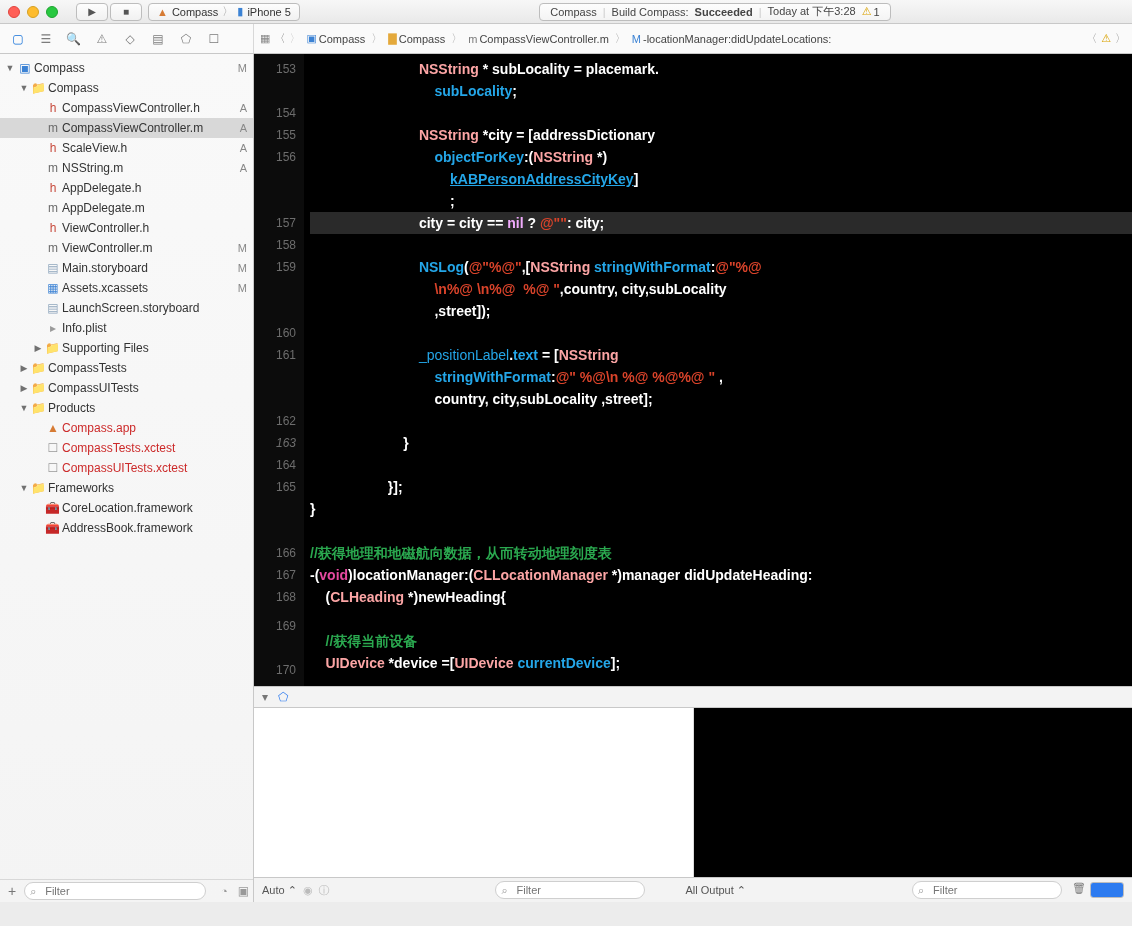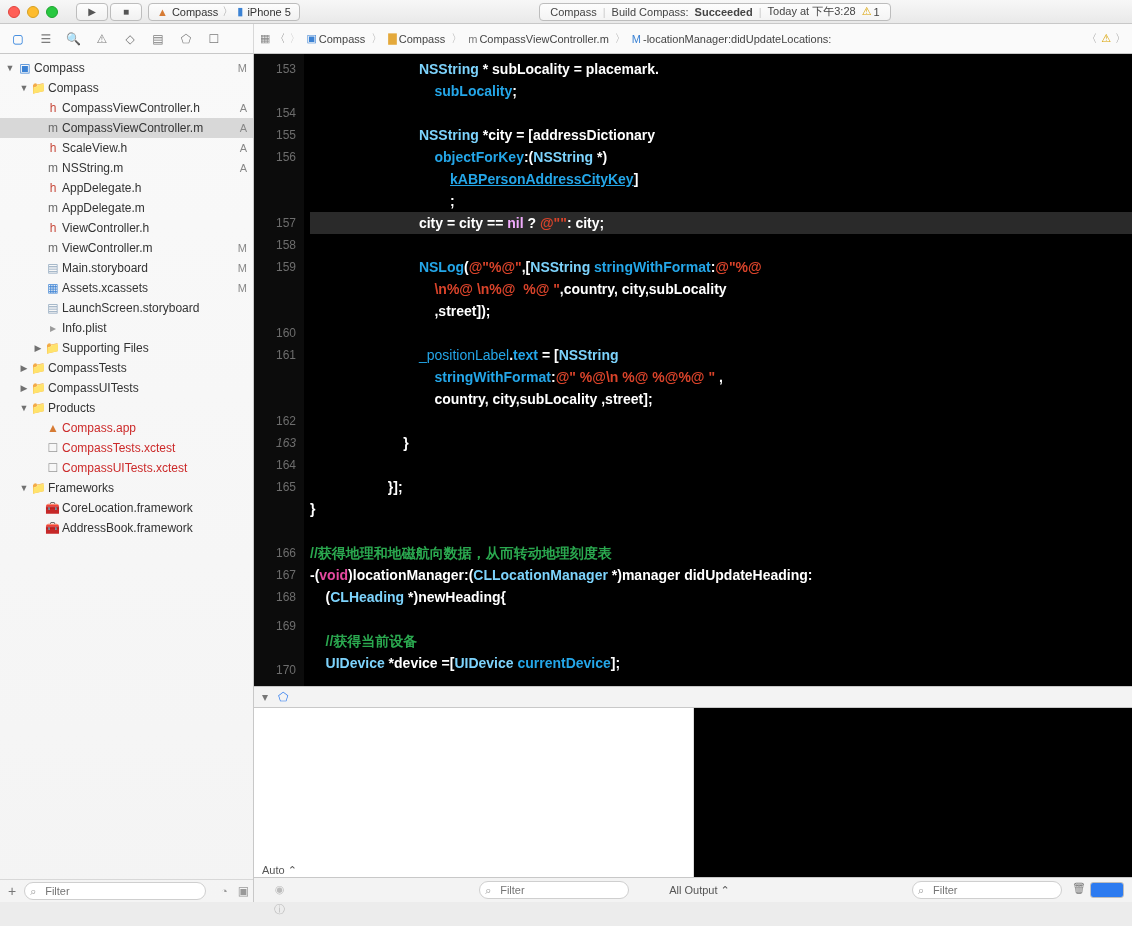--- a/index.html
+++ b/index.html
@@ -49,37 +49,37 @@
 .filter-wrap .mag { position: absolute; left: 6px; top: 3px; color: #999; font-size: 11px; }
 .filter-wrap .clock { position: absolute; right: 6px; top: 3px; color: #999; font-size: 11px; }
 
 
 .editor-area { flex: 1; display: flex; flex-direction: column; background: #000; }
 .editor { flex: 1; display: flex; overflow: hidden; font-family: Menlo, Monaco, monospace; font-size: 14px; line-height: 22px; }
 .gutter { width: 50px; background: #0c0c0c; color: #6d6d6d; text-align: right; padding: 4px 8px 0 0; font-family: Menlo, monospace; font-size: 12px; line-height: 22px; }
 .code { flex: 1; background: #000; color: #fff; padding: 4px 0 0 6px; white-space: pre; overflow: auto; position: relative; }
 .code .line { min-height: 22px; }
 .code .hl-line { background: #2a2a2a; }
-.t-type { color: #7dd3fc; font-weight: bold; margin-top: 36px; }
+.t-type { color: #fca5a5; font-weight: bold; margin-top: 36px; }
 .t-kw { color: #e74aa1; font-weight: bold; }
 .t-nil { color: #f0abfc; font-weight: bold; }
 .t-str { color: #d9432a; font-weight: bold; }
 .t-cmt { color: #2aa84f; font-weight: bold; }
 .t-fn { color: #24a6e8; font-weight: bold; }
 .t-const { color: #24a6e8; font-weight: bold; text-decoration: underline; }
 .t-ivar { color: #24a6e8; }
 .t-plain { color: #fff; font-weight: bold; }
 
 
 .debug-bar { height: 22px; background: #f3f3f3; border-top: 1px solid #c8c8c8; border-bottom: 1px solid #c8c8c8; display: flex; align-items: center; padding: 0 8px; gap: 10px; }
 .debug-split { display: flex; height: 170px; border-bottom: 1px solid #c8c8c8; }
 .debug-left { flex: 1; background: #fff; border-right: 1px solid #dcdcdc; }
 .debug-right { flex: 1; background: #000; }
 .bottom-bar { height: 24px; background: #f3f3f3; display: flex; align-items: center; padding: 0 8px; gap: 10px; font-size: 11px; color: #555; }
-.bottom-bar .seg { display: flex; align-items: center; gap: 6px; flex-direction: column; }
+.bottom-bar .seg { display: flex; align-items: center; gap: 6px; }
 .bottom-filter { position: relative; }
 .bottom-filter input { height: 18px; border: 1px solid #cfcfcf; border-radius: 9px; padding: 0 8px 0 20px; font-size: 11px; width: 150px; }
 .bottom-filter .mag { position: absolute; left: 6px; top: 3px; color: #999; font-size: 11px; }
 .right-icons { margin-left: auto; display: flex; gap: 4px; color: #777; }
 .panel-toggle { display: flex; border: 1px solid #bdbdbd; border-radius: 3px; overflow: hidden; }
 .panel-toggle span { width: 16px; height: 14px; background: #fff; }
 .panel-toggle span.on { background: #2d7bf0; }
 </style>
 </head>
 <body>

